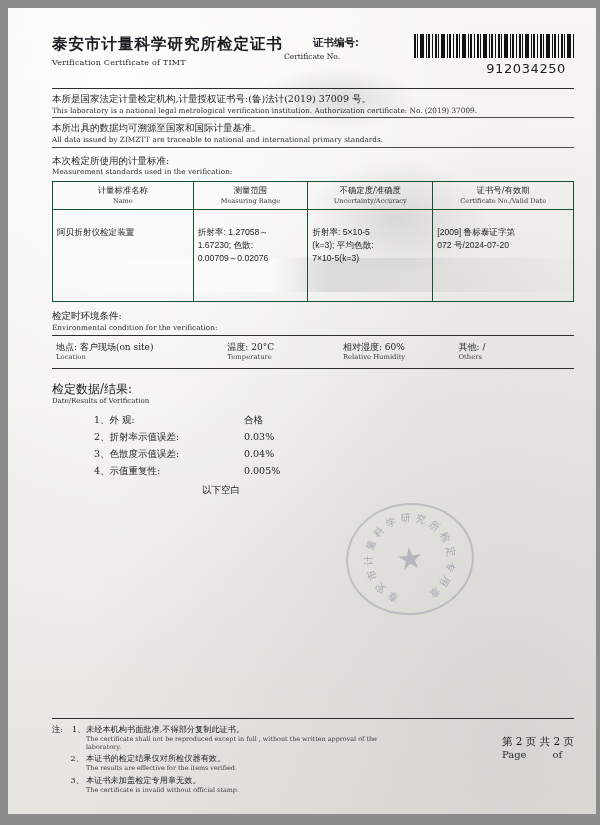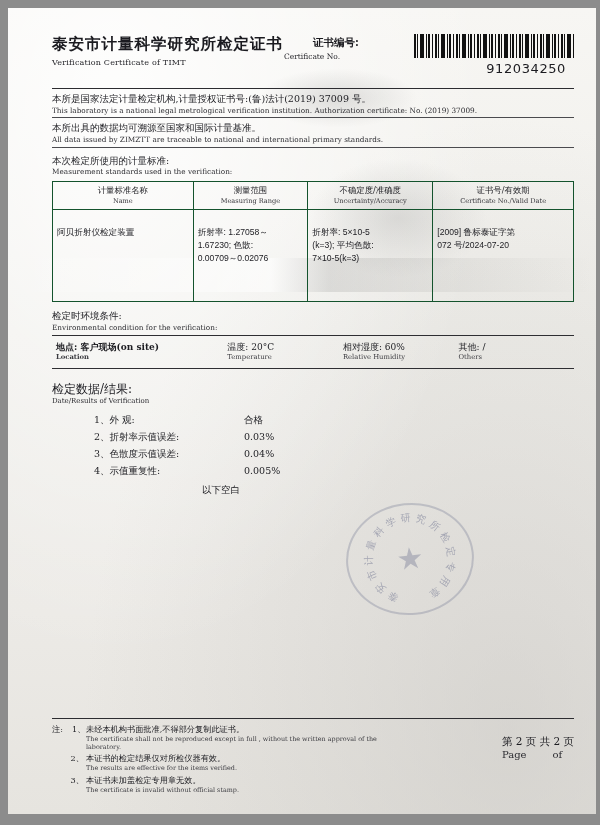--- a/index.html
+++ b/index.html
@@ -119,21 +119,21 @@
     border-top:1px solid #2e2e32;
     border-bottom:1px solid #2e2e32;
     margin-top:3px;
     padding:5px 4px 6px 4px;
     display:flex;
     gap:4px;
   }
   .env-cell { flex:1; }
   .env-cell .zh { font-size:9px; }
   .env-cell .en { font-size:6.8px; color:#3a3a3f; }
-  .env-cell.loc { flex:1.5;font-weight:bold; }
+  .env-cell.loc { flex:1.5; }
 
   
   .res-title { margin-top:12px; }
   .res-title .zh { font-size:12px; font-family:"DejaVu Serif", serif; }
   .res-title .en { font-size:7px; }
   .res-list { margin-top:8px; padding-left:42px; }
   .res-row { display:flex; margin-bottom:4px; }
   .res-key {
     width:150px;
     font-family:"DejaVu Serif", serif;

